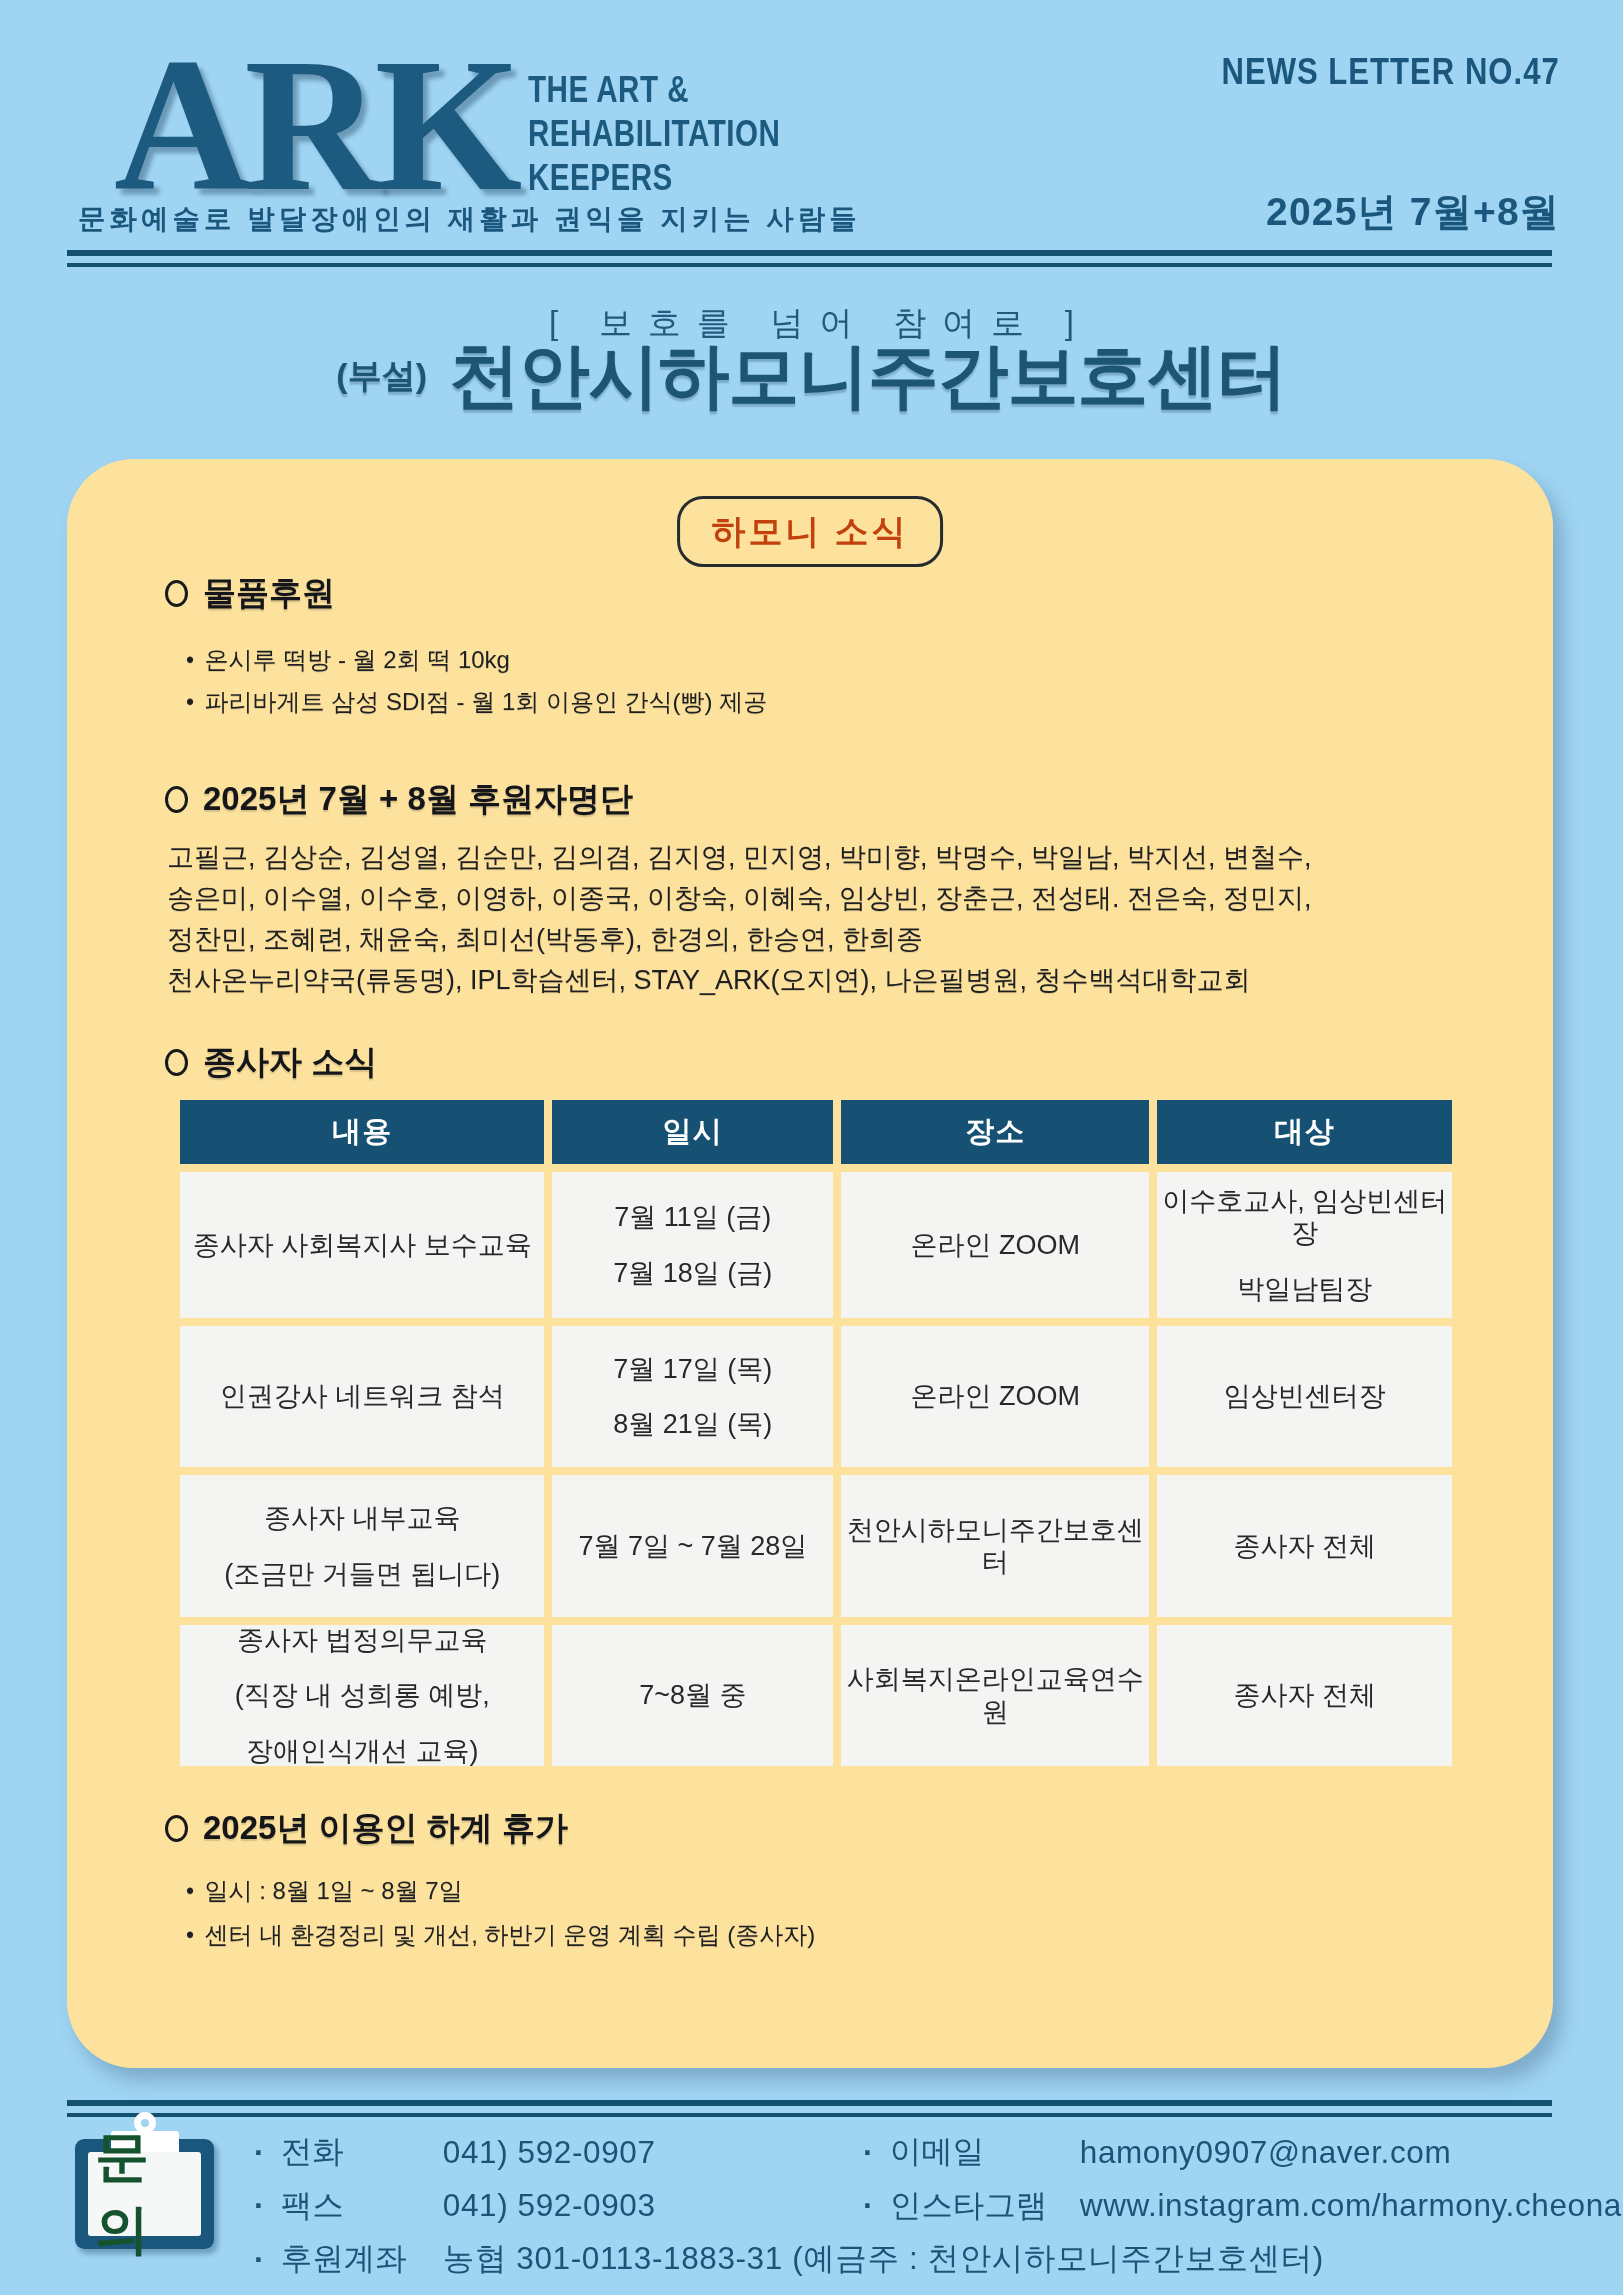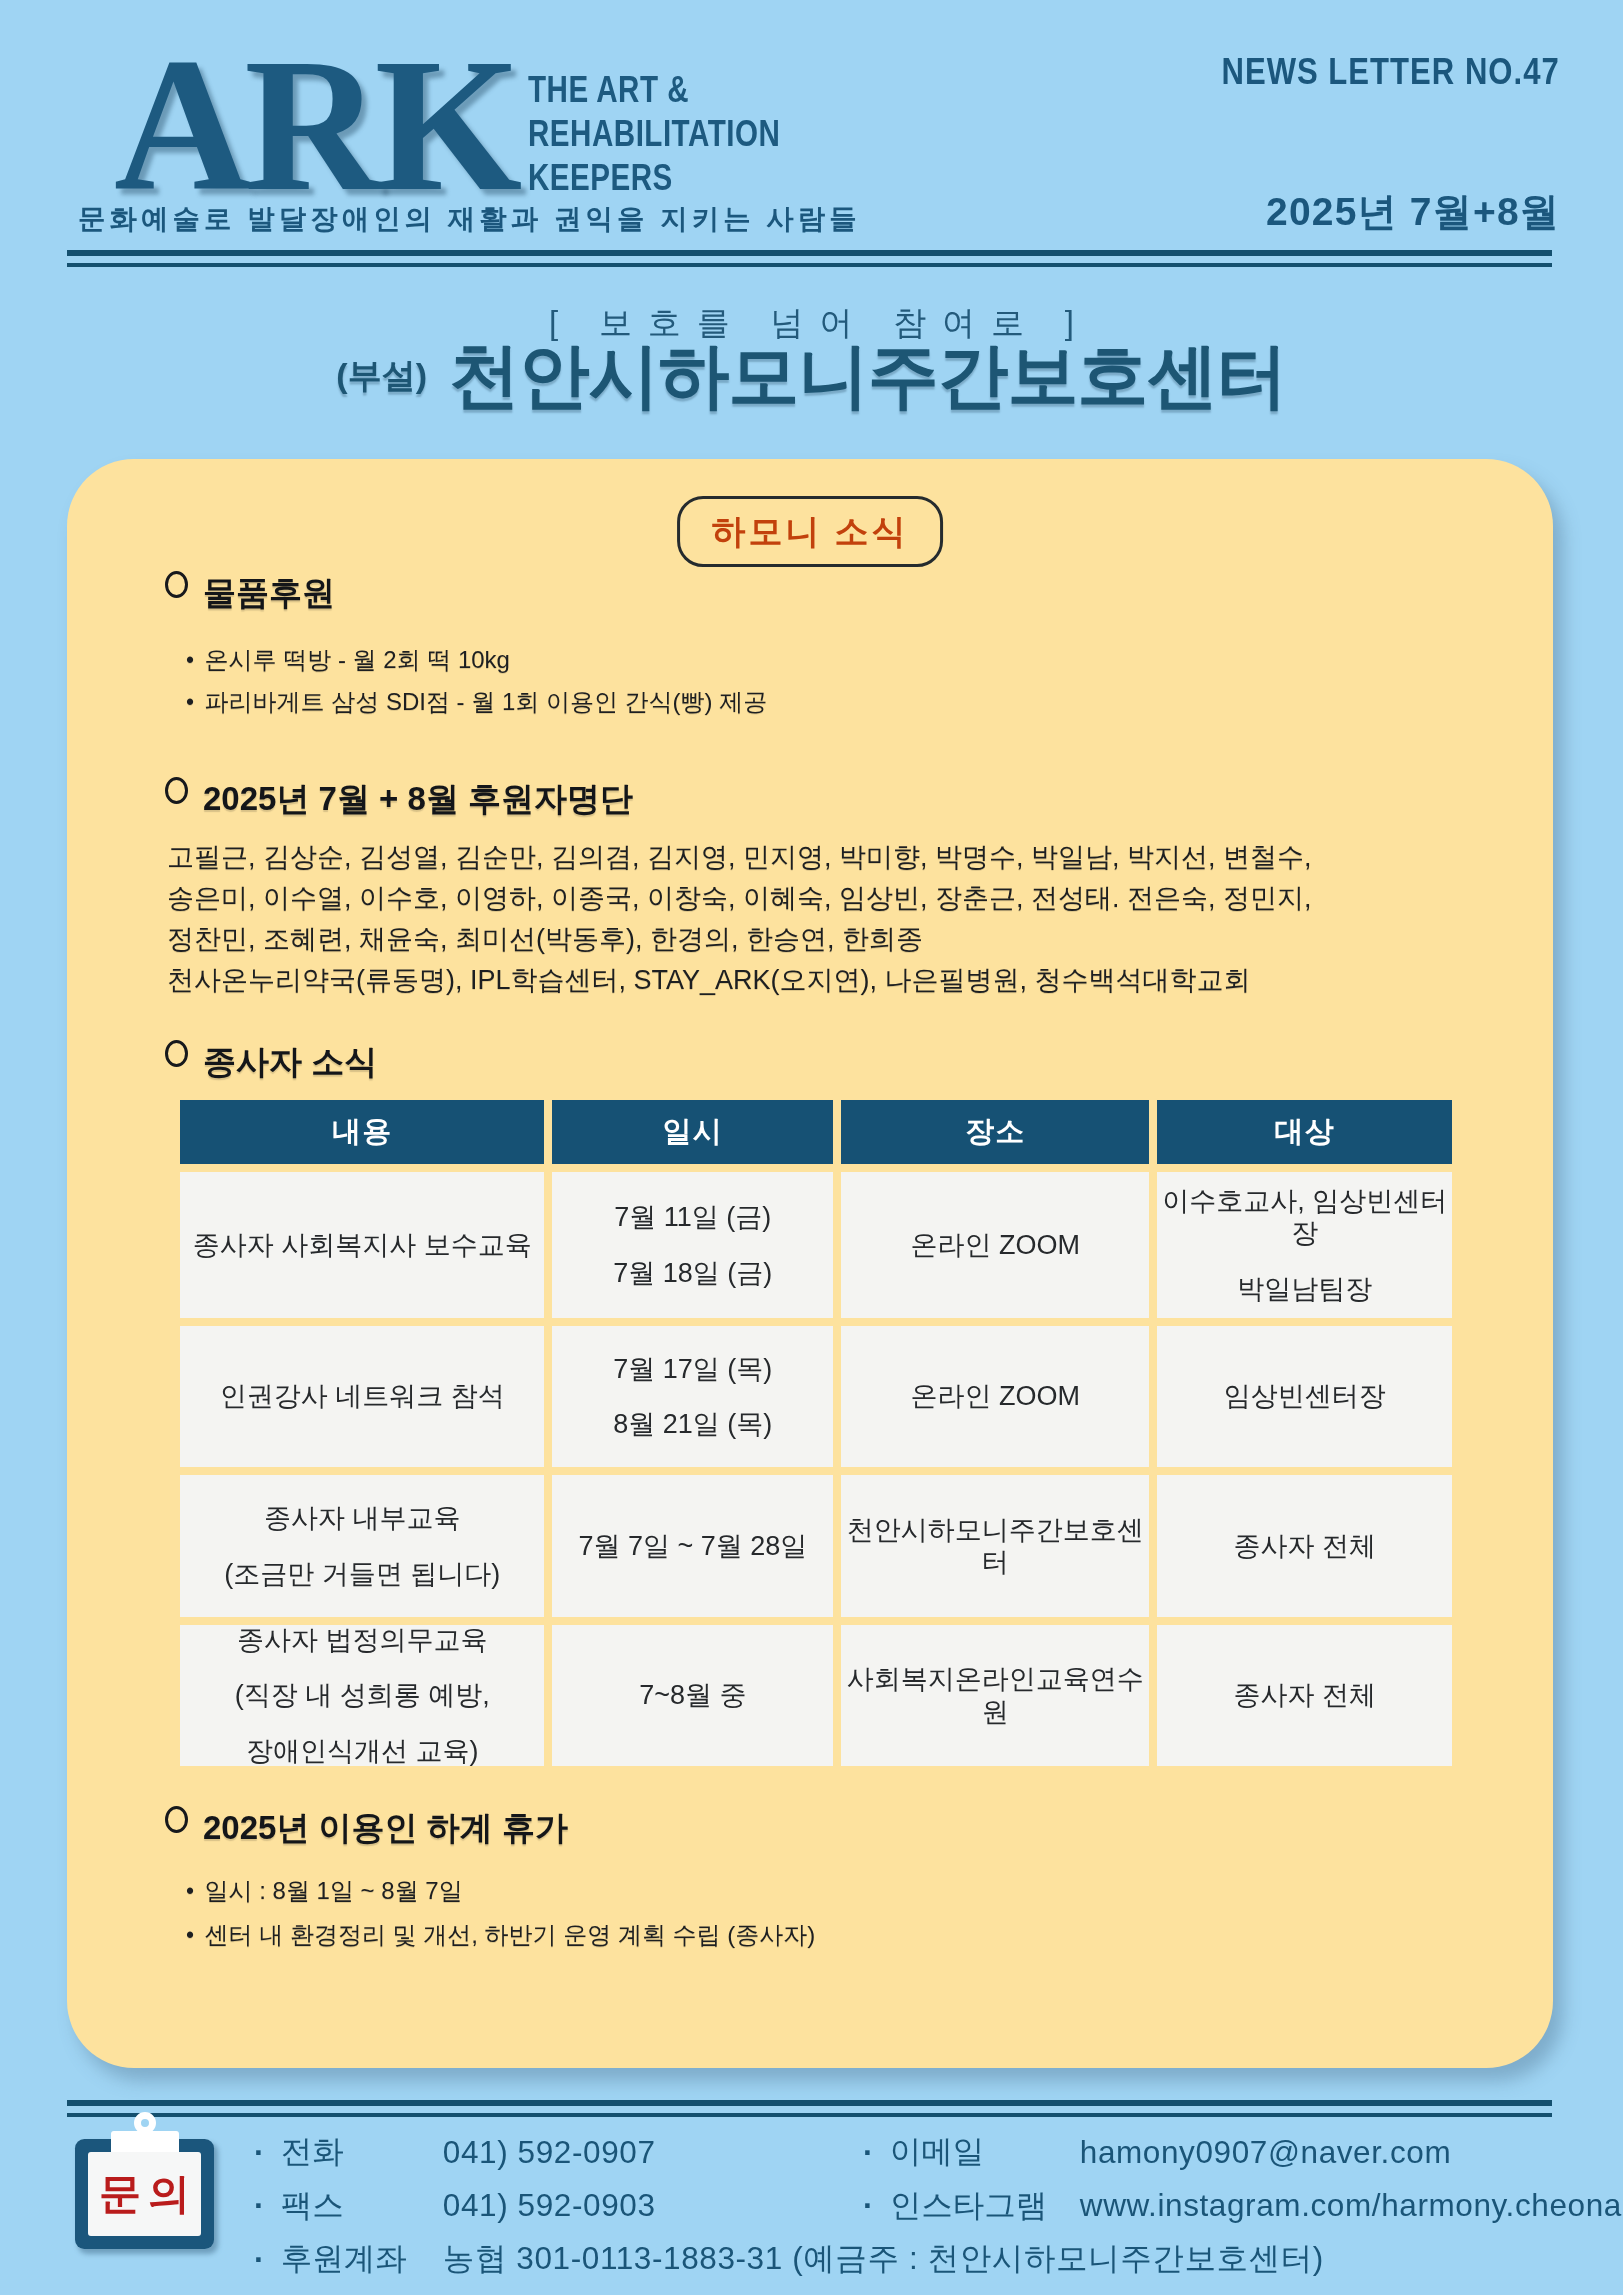--- a/index.html
+++ b/index.html
@@ -32,21 +32,21 @@
   .title-prefix{font-size:34px;font-weight:700;}
   .title-main{font-size:71px;font-weight:700;letter-spacing:-1.2px;line-height:1;}
 
   
   .bulletin{position:absolute;left:67px;top:459px;width:1486px;height:1609px;background:#fde29e;
     border-radius:67px;box-shadow:9.3px 13px 17.5px rgba(66,100,130,.35);}
   .badge{position:absolute;top:37px;left:50%;transform:translateX(-50%);height:65px;
     padding:0 31.5px;border:3.5px solid #252b2e;border-radius:26px;display:flex;align-items:center;
     font-size:34px;font-weight:700;letter-spacing:2.9px;color:#c2410c;}
   .sec-head{position:absolute;left:98px;font-size:33px;font-weight:700;color:#141619;
-    text-shadow:0 1.8px 1.2px rgba(0,0,0,.15);display:flex;align-items:flex-start;}
+    text-shadow:0 1.8px 1.2px rgba(0,0,0,.15);display:flex;align-items:center;}
   .ring{display:inline-block;width:23px;height:27px;border:3.5px solid #17191c;border-radius:50%;
     margin-right:15px;box-sizing:border-box;}
   .s1{top:112px;} .s2{top:318px;} .s3{top:581px;} .s4{top:1347px;}
   .blist{position:absolute;left:119px;font-size:24px;font-weight:500;color:#1d1f21;
     line-height:42px;text-shadow:0 1.2px 0.6px rgba(0,0,0,.12);}
   .b1{top:180px;} .b4{top:1410px;line-height:43px;}
   .blist .li::before{content:"•";margin-right:10.5px;font-size:23px;}
   .donors{position:absolute;left:100px;top:378px;font-size:27px;font-weight:500;color:#1d1f21;
     line-height:41px;text-shadow:0 1.2px 0.6px rgba(0,0,0,.12);}
 
@@ -62,21 +62,21 @@
 
   
   .clipboard{position:absolute;left:75px;top:2139px;width:139px;height:110px;background:#1b567c;
     border-radius:9.3px;box-shadow:3.5px 4.7px 5.8px rgba(40,80,110,.4);}
   .clip-inner{position:absolute;left:13px;right:13px;top:13px;bottom:13px;background:#f6f7f7;
     border-radius:2.9px;display:flex;align-items:center;justify-content:center;}
   .clip-tab{position:absolute;top:-8.2px;left:50%;transform:translateX(-50%);width:68px;height:27px;
     background:#ffffff;border-radius:2.9px;}
   .clip-ring{position:absolute;top:-27px;left:50%;transform:translateX(-50%);width:22px;height:22px;
     border:7px solid #ffffff;border-radius:50%;box-sizing:border-box;}
-  .inquiry-label{font-size:42px;font-weight:700;color:#b91c1c;letter-spacing:7px;padding-left:7px;}
+  .inquiry-label{font-size:54px;font-weight:700;color:#14532d;letter-spacing:7px;padding-left:7px;}
   .contact{position:absolute;display:flex;flex-direction:column;gap:11.7px;color:#1a5578;
     font-size:31.5px;font-weight:500;}
   .contact-left{left:254px;top:2131px;}
   .contact-right{left:863px;top:2131px;}
   .crow{display:flex;align-items:center;white-space:nowrap;}
   .crow .dot{font-weight:700;margin-right:16.3px;}
   .k{display:inline-block;text-align:justify;text-align-last:justify;margin-right:27px;}
   .k-left{width:135px;} .k-right{width:167px;margin-right:23px;}
   .val{letter-spacing:0.6px;}
 </style>

